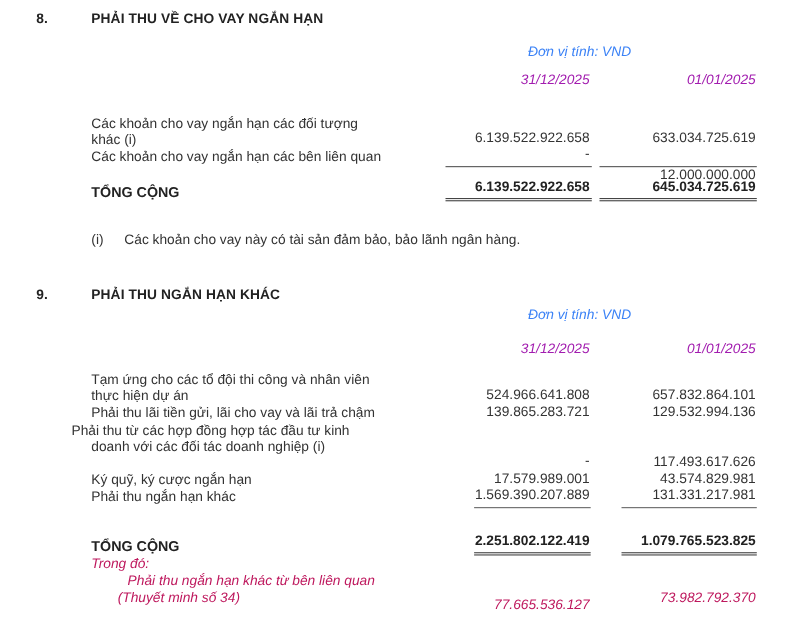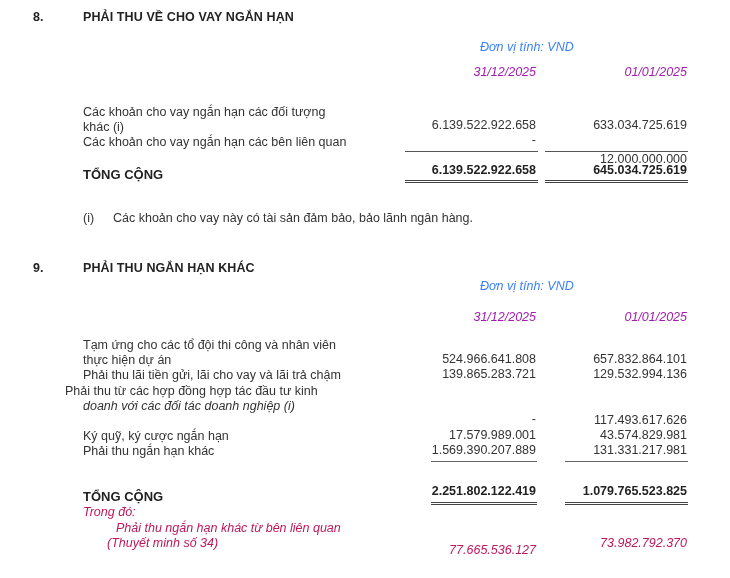--- a/index.html
+++ b/index.html
@@ -81,21 +81,21 @@
   </div>
 
   <div>
     <div class="abs label" style="left:83px; top:368px;">Phải thu lãi tiền gửi, lãi cho vay và lãi trả chậm</div>
     <div class="abs num c1" style="top:367px;">139.865.283.721</div>
     <div class="abs num c2" style="top:367px;">129.532.994.136</div>
   </div>
 
   <div>
     <div class="abs label" style="left:65px; top:384px;">Phải thu từ các hợp đồng hợp tác đầu tư kinh</div>
-    <div class="abs label" style="left:83px; top:399px;font-style:italic;">doanh với các đối tác doanh nghiệp (i)</div>
+    <div class="abs label" style="left:83px; top:399px;">doanh với các đối tác doanh nghiệp (i)</div>
     <div class="abs num c1" style="top:412px;">-</div>
     <div class="abs num c2" style="top:413px;">117.493.617.626</div>
   </div>
 
   <div>
     <div class="abs label" style="left:83px; top:429px;">Ký quỹ, ký cược ngắn hạn</div>
     <div class="abs num c1" style="top:428px;">17.579.989.001</div>
     <div class="abs num c2" style="top:428px;">43.574.829.981</div>
   </div>
 

